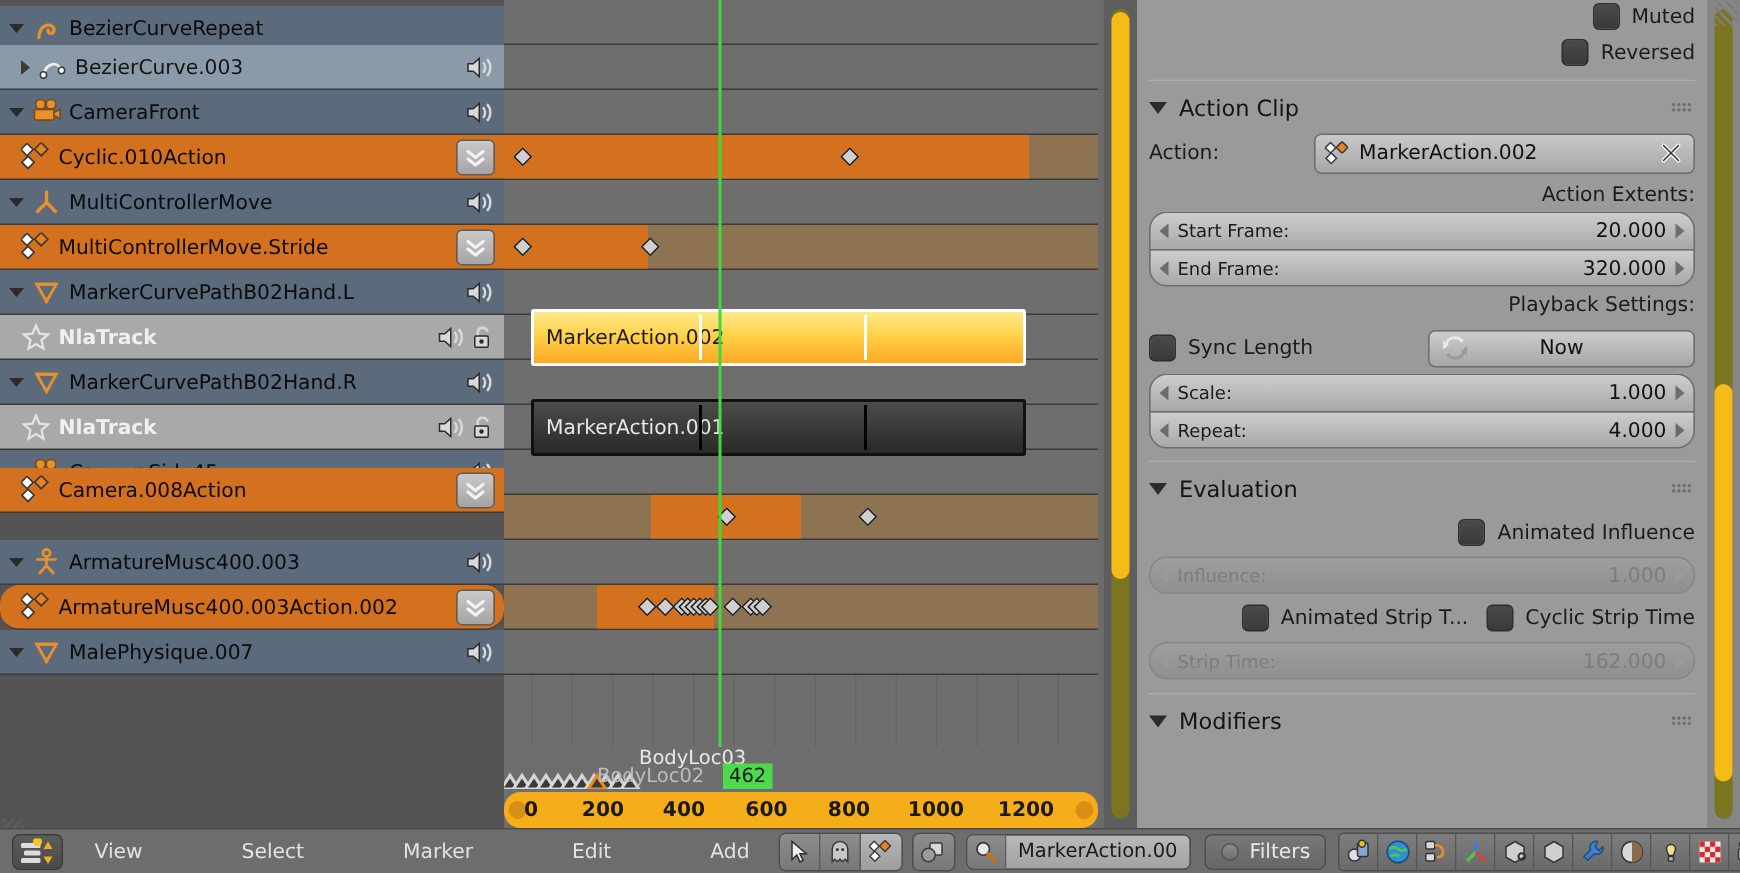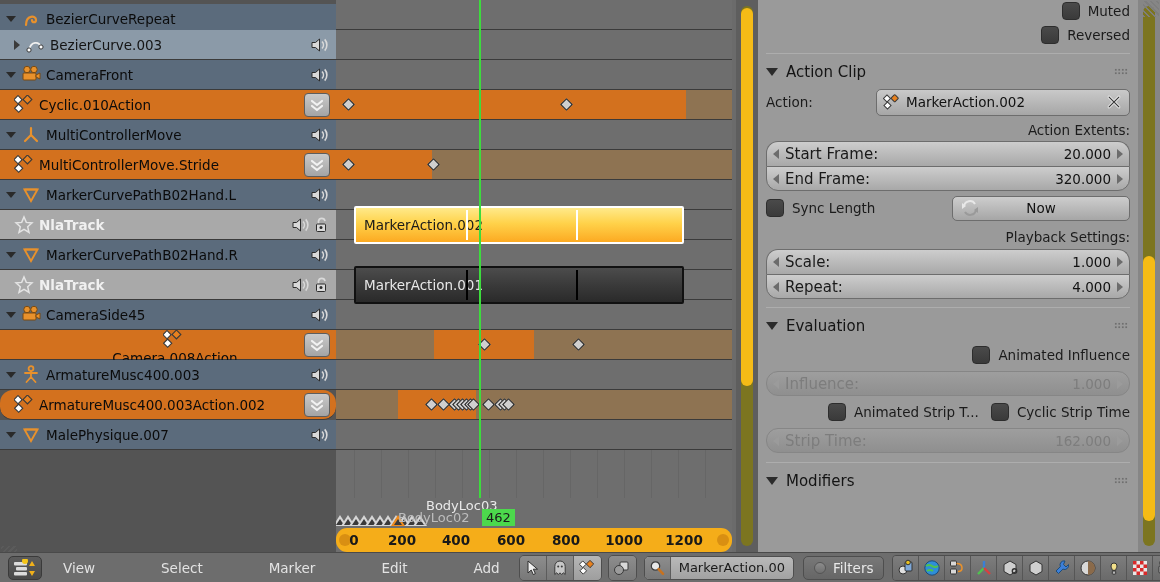--- a/index.html
+++ b/index.html
@@ -191,21 +191,21 @@
     background: linear-gradient(#cdcdcd,#a8a8a8);
     display: flex; align-items: center; position: relative;
     padding: 0 6px;
   }
   .field.flat-top { border-radius: 12px 12px 0 0; border-bottom: none; }
   .field.flat-bot { border-radius: 0 0 12px 12px; }
   .field.disabled {
     background: linear-gradient(#9e9e9e,#8f8f8f);
     border-color: #868686;
   }
-  .field .fl { font-size: 15px; color: #1a1a1a; }
+  .field .fl { font-size: 12px; color: #1a1a1a; }
   .field .fv { margin-left: auto; font-size: 13.5px; color: #111; }
   .field.disabled .fl, .field.disabled .fv { color: #7d7d7d; }
   .arr-l, .arr-r { width: 0; height: 0; flex: 0 0 auto; }
   .arr-l {
     border-top: 5px solid transparent; border-bottom: 5px solid transparent;
     border-right: 6px solid #6c6c6c; margin-right: 6px;
   }
   .arr-r {
     border-top: 5px solid transparent; border-bottom: 5px solid transparent;
     border-left: 6px solid #6c6c6c; margin-left: 6px;
@@ -471,21 +471,21 @@
         </svg>
         <span class="chan-label">CameraSide45</span>
         <div class="chan-right">
           <svg width="20" height="18" viewBox="0 0 20 18" class="spk">
             <path d="M2 6.5 L5.5 6.5 L9.5 3 L9.5 15 L5.5 11.5 L2 11.5 Z" fill="#d9d9d9" stroke="#2c2c2c" stroke-width="1"></path>
             <path d="M12 5.5 A5 5 0 0 1 12 12.5" stroke="#d9d9d9" stroke-width="1.6" fill="none"></path>
             <path d="M14.7 3.4 A8.3 8.3 0 0 1 14.7 14.6" stroke="#d9d9d9" stroke-width="1.6" fill="none"></path>
           </svg>
         </div>
       </div>
-      <div class="chan act" style="top: 330px; position: absolute; flex-direction: column;">
+      <div class="chan act" style="top: 312px; position: absolute;">
         <svg width="20" height="20" viewBox="0 0 18 18" class="cicon">
           <rect x="1" y="1.6" width="5.2" height="5.2" transform="rotate(45 3.6 4.2)" fill="#ffffff" stroke="#3a3a3a" stroke-width="1"></rect>
           <rect x="9.3" y="1.2" width="5.6" height="5.6" transform="rotate(45 12.1 4)" fill="#e8811e" stroke="#3a3a3a" stroke-width="1"></rect>
           <rect x="1.6" y="9.3" width="5.2" height="5.2" transform="rotate(45 4.2 11.9)" fill="#ffffff" stroke="#3a3a3a" stroke-width="1"></rect>
         </svg>
         <span class="chan-label">Camera.008Action</span>
         <div class="chan-right">
           <div class="expand-btn">
             <svg width="18" height="18" viewBox="0 0 18 18">
               <path d="M4 5 L9 9 L14 5" stroke="#f2f2f2" stroke-width="2.2" fill="none" stroke-linecap="round" stroke-linejoin="round"></path>
@@ -690,36 +690,36 @@
       <span class="fv">20.000</span>
       <div class="arr-r"></div>
     </div>
     <div class="field flat-bot">
       <div class="arr-l"></div>
       <span class="fl">End Frame:</span>
       <span class="fv">320.000</span>
       <div class="arr-r"></div>
     </div>
 
+    <div class="p-row" style="height:24px;">
+      <span class="p-text">Playback Settings:</span>
+    </div>
+
     <div class="p-row" style="height:34px;gap:0;">
       <div class="cb"></div>
       <span class="p-text">Sync Length</span>
       <div class="btn-now" style="margin-left:auto;width:178px;">
         <svg width="18" height="16" viewBox="0 0 18 16" style="position:absolute;left:8px;">
           <path d="M3 6 a6 6 0 0 1 11-2" stroke="#e8e8e8" stroke-width="2" fill="none"></path>
           <path d="M15 10 a6 6 0 0 1 -11 2" stroke="#9a9a9a" stroke-width="2" fill="none"></path>
           <path d="M1 3 L5 6 L1 9 Z" fill="#e8e8e8"></path>
           <path d="M17 13 L13 10 L17 7 Z" fill="#9a9a9a"></path>
         </svg>
         <span class="blabel">Now</span>
       </div>
-    </div>
-
-    <div class="p-row" style="height:24px;">
-      <span class="p-text">Playback Settings:</span>
     </div>
 
     <div class="field flat-top">
       <div class="arr-l"></div>
       <span class="fl">Scale:</span>
       <span class="fv">1.000</span>
       <div class="arr-r"></div>
     </div>
     <div class="field flat-bot">
       <div class="arr-l"></div>

